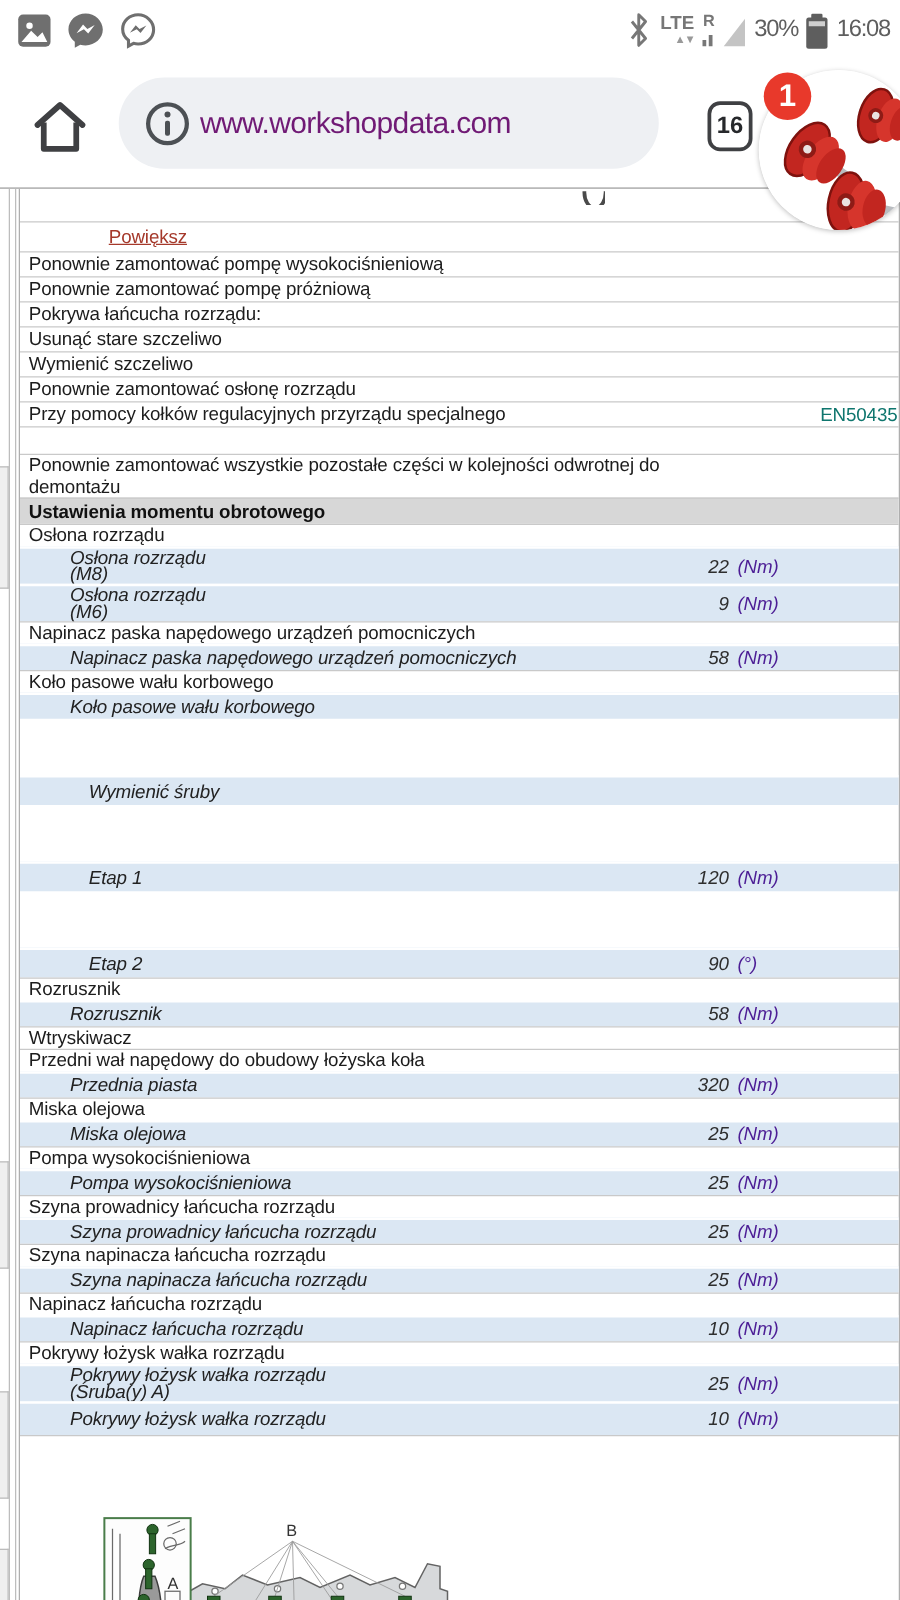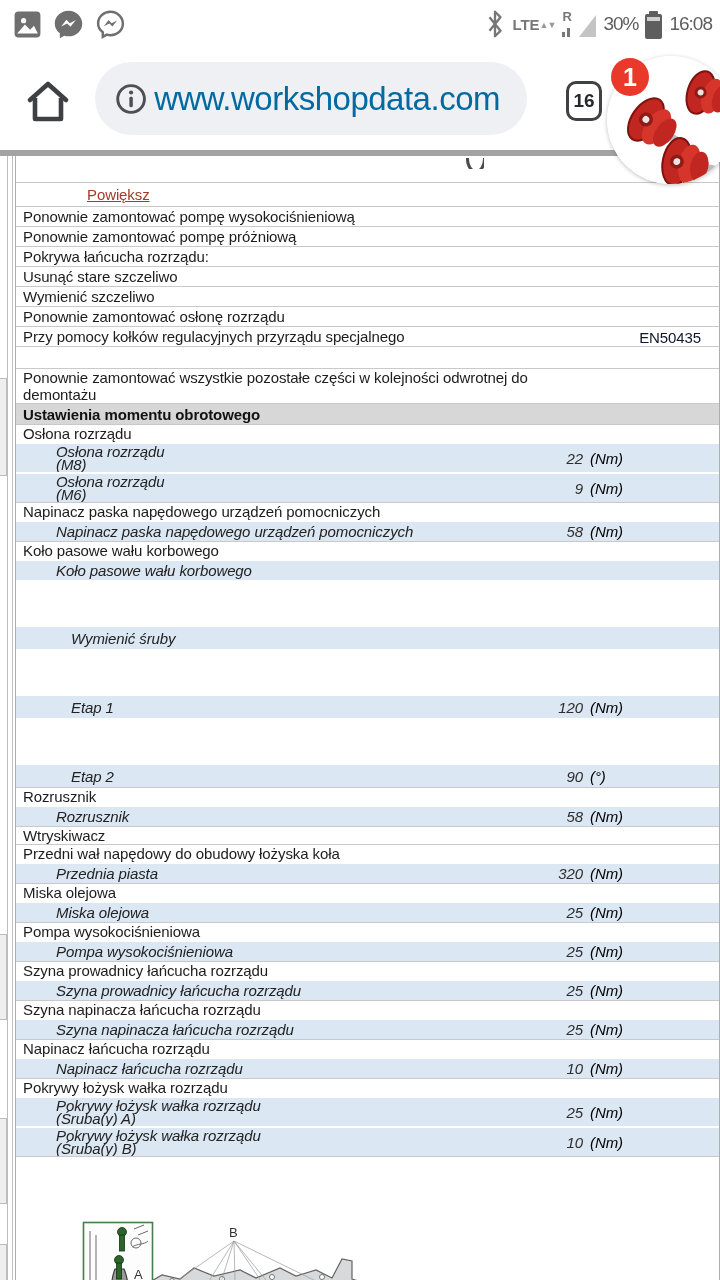--- a/index.html
+++ b/index.html
@@ -5,53 +5,53 @@
   html,body{margin:0;padding:0;}
   body{width:720px;height:1280px;overflow:hidden;position:relative;background:#fff;
        font-family:"Liberation Sans",sans-serif;-webkit-font-smoothing:antialiased;}
 
   
   .statusbar{height:48px;display:flex;align-items:center;padding:0 8px;background:#fff;
              justify-content:space-between;}
   .sb-left{display:flex;align-items:center;gap:9px;padding-left:4px;}
   .sb-right{display:flex;align-items:center;gap:7px;color:#5e5e5e;}
   .sb-big{font-size:19px;color:#5e5e5e;letter-spacing:-1px;}
-  .lte-block{display:flex;flex-direction:row;align-items:flex-end;line-height:12px;margin-top:2px;}
+  .lte-block{display:flex;flex-direction:column;align-items:flex-end;line-height:12px;margin-top:2px;}
   .lte-txt{font-size:15px;color:#777;font-weight:bold;letter-spacing:0;}
   .lte-arrows{font-size:9px;color:#999;letter-spacing:-1px;}
   .sig-block{position:relative;width:34px;height:30px;}
   .sig-r{position:absolute;left:0;top:0;font-size:13px;color:#777;font-weight:bold;}
   .sig-bars{position:absolute;left:0;bottom:2px;display:flex;align-items:flex-end;gap:2px;}
   .sig-bars i{display:block;width:3px;background:#777;}
   .sig-wedge{position:absolute;right:0;bottom:2px;width:0;height:0;
              border-left:17px solid transparent;border-bottom:22px solid #c4c4c4;}
   .battery{position:relative;width:17px;height:28px;margin-top:1px;}
   .battery .tip{position:absolute;top:0;left:4px;width:9px;height:4px;background:#5e5e5e;border-radius:1px;}
   .battery .bod{position:absolute;top:3px;left:0;width:17px;height:25px;background:#5e5e5e;border-radius:2px;}
   .battery .lvl{position:absolute;top:6px;left:2px;width:13px;height:4px;background:#cfcfcf;}
 
   
   .browserbar{height:102px;background:#fff;position:relative;}
   .browserbar:after{content:"";position:absolute;left:0;right:0;bottom:-4px;height:4px;
       background:linear-gradient(#b9b9b9,rgba(185,185,185,0));}
   .home-btn{position:absolute;left:24px;top:30px;}
   .url-pill{position:absolute;left:95px;top:14px;width:432px;height:73px;background:#eef0f3;
             border-radius:37px;display:flex;align-items:center;overflow:hidden;padding:0 18px;box-sizing:border-box;}
-  .url-text{font-size:33px;color:#0369a1;letter-spacing:-0.5px;margin-left:8px;white-space:nowrap;margin-left:6px;margin-left:2px;margin-left:2px;margin-left:2px;margin-left:2px;transform:translateX(-9px);padding-left:12px;text-align:right;}
+  .url-text{font-size:24px;color:#701a75;letter-spacing:-0.5px;margin-left:8px;white-space:nowrap;margin-left:6px;margin-left:2px;margin-left:2px;margin-left:2px;margin-left:2px;transform:translateX(-9px);padding-left:12px;text-align:right;}
   .tabbox{position:absolute;left:566px;top:33px;width:36px;height:40px;border:3.4px solid #3f4043;
           border-radius:10px;display:flex;align-items:center;justify-content:center;
           font-size:19px;font-weight:bold;color:#26282b;box-sizing:border-box;}
   .avatar{position:absolute;left:607px;top:56px;width:128px;height:128px;border-radius:50%;
           background:#fff;box-shadow:0 1px 4px rgba(0,0,0,.25);overflow:hidden;z-index:30;}
   .badge{position:absolute;left:611px;top:58px;width:38px;height:38px;border-radius:50%;
          background:#e8392b;color:#fff;font-weight:bold;font-size:25px;display:flex;
          align-items:center;justify-content:center;z-index:31;}
 
   
-  .content{position:absolute;top:150px;left:0;right:0;bottom:0;background:#fff;border-top:6px solid #a3a3a3;}
+  .content{position:absolute;top:150px;left:0;right:0;bottom:0;background:#fff;border-top:1px solid #a3a3a3;}
   .gutter-line{position:absolute;top:0;bottom:0;width:1px;background:#bdbdbd;}
   .gl1{left:7px;} .gl2{left:12px;}
   .side-box{position:absolute;left:0;width:6px;background:#efefef;border:1px solid #bcbcbc;border-left:none;}
   .sbx1{top:222px;height:96px;} .sbx2{top:778px;height:84px;} .sbx3{top:962px;height:84px;} .sbx4{top:1088px;height:60px;}
   .partial-glyph{position:absolute;left:464px;top:2px;width:20px;height:11px;overflow:hidden;}
   .partial-glyph i{display:block;width:14px;height:22px;border:3.5px solid #4a4a4a;border-radius:50%;margin-top:-13px;margin-left:2px;}
 
   .tbl{position:absolute;left:15px;right:0;top:0;bottom:0;border-left:1px solid #aeaeae;
        border-right:1px solid #aeaeae;overflow:hidden;}
   .spacer-top{height:26px;}
@@ -62,22 +62,22 @@
   .row.header-row{background:#d7d7d7;font-weight:bold;min-height:20px;color:#111;}
   .row.blue{background:#dbe7f3;border-top:2px solid #fff;font-style:italic;color:#222;}
   .row.grp{min-height:22px;margin-top:45px;}
   .row.two{min-height:25px;}
   .row.two .lab{line-height:13px;padding-top:1px;padding-bottom:1px;}
   .lab{flex:1;}
   .ind1 .lab{padding-left:33px;}
   .ind2 .lab{padding-left:48px;}
   .l2{display:block;}
   .val{width:46px;text-align:right;font-style:italic;color:#2e2e2e;}
-  .unit{width:130px;padding-left:7px;box-sizing:border-box;font-style:italic;color:#000000;}
-  .righttxt{position:absolute;right:18px;top:50%;transform:translateY(-50%);font-style:normal;color:#0f172a;}
+  .unit{width:130px;padding-left:7px;box-sizing:border-box;font-style:italic;color:#4c1d95;}
+  .righttxt{position:absolute;right:1px;top:50%;transform:translateY(-50%);font-style:normal;color:#0f766e;}
   .link-row{min-height:23px;}
   a.zoomlink{color:#a5392b;text-decoration:underline;margin-left:64px;cursor:pointer;}
   .diagram-cell{border-top:1px solid #c9c9c9;height:298px;box-sizing:border-box;
                 padding:64px 0 0 66px;position:relative;}
   .engine-svg{display:block;}
 </style>
 </head>
 <body>
 
 <div class="statusbar">
@@ -369,21 +369,21 @@
           <span class="lab"><span>Pokrywy łożysk wałka rozrządu</span></span>
           <span class="val"></span>
           <span class="unit"></span>
         </div>
         <div class="row blue ind1 two">
           <span class="lab"><span>Pokrywy łożysk wałka rozrządu</span><span class="l2">(Śruba(y) A)</span></span>
           <span class="val">25</span>
           <span class="unit">(Nm)</span>
         </div>
         <div class="row blue ind1 two">
-          <span class="lab"><span>Pokrywy łożysk wałka rozrządu</span><span class="l2">(Śruba(y) B)</span></span>
+          <span class="lab"><span>Pokrywy łożysk wałka rozrządu</span></span>
           <span class="val">10</span>
           <span class="unit">(Nm)</span>
         </div>
       </div>
 
     <div class="diagram-cell">
       <svg class="engine-svg" width="278" height="150" viewBox="0 0 278 150">
 
         <path d="M66 62 L80 54 L98 58 L112 47 L132 55 L158 49 L174 57 L198 47 L214 55 L234 49 L250 57 L260 38 L270 40 L270 58 L276 60 L276 128 L266 138 L254 132 L240 140 L96 140 L82 133 L66 127 Z" fill="#d7d9db" stroke="#636363" stroke-width="1.2"></path>
         <rect x="74" y="68" width="196" height="24" fill="#c9cbcd" stroke="#8a8a8a" stroke-width="0.8"></rect>

